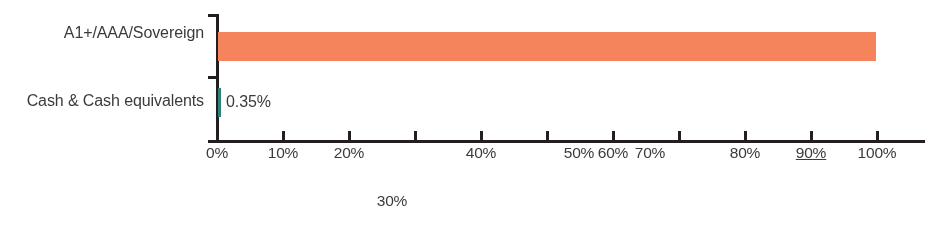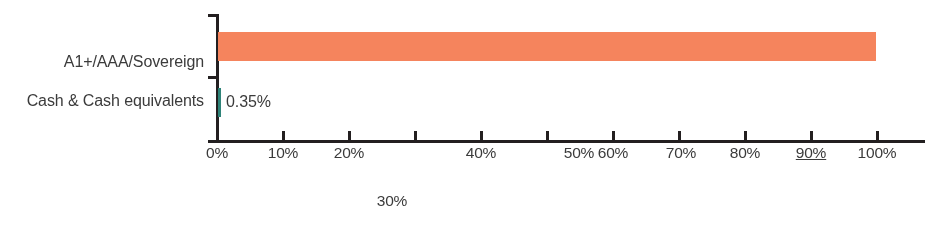--- a/index.html
+++ b/index.html
@@ -74,21 +74,21 @@
   
   .cat-label {
     position: absolute;
     right: 748px; 
     font-size: 16px;
     color: #3b3b3b;
     white-space: nowrap;
     text-align: right;
     letter-spacing: -0.1px;
   }
-  .cat-label.c0 { top: 53px; }
+  .cat-label.c0 { top: 24px; }
   .cat-label.c1 { top: 92px; }
 
   
   .bar {
     position: absolute;
     left: 218px;
   }
   .bar.b0 {
     top: 32px;
     height: 29px;
@@ -129,21 +129,21 @@
       <div class="x-tick-label" style="left: 349px;">20%</div>
       <div class="x-tick" style="left: 414px;"></div>
       <div class="x-tick-label" style="left: 392px; margin-top: 48px;">30%</div>
       <div class="x-tick" style="left: 480px;"></div>
       <div class="x-tick-label" style="left: 481px;">40%</div>
       <div class="x-tick" style="left: 546px;"></div>
       <div class="x-tick-label" style="left: 547px; margin-left: 32px;">50%</div>
       <div class="x-tick" style="left: 612px;"></div>
       <div class="x-tick-label" style="left: 613px;">60%</div>
       <div class="x-tick" style="left: 678px;"></div>
-      <div class="x-tick-label" style="left: 681px;">70%</div>
+      <div class="x-tick-label" style="left: 650px;">70%</div>
       <div class="x-tick" style="left: 744px;"></div>
       <div class="x-tick-label" style="left: 745px;">80%</div>
       <div class="x-tick" style="left: 810px;"></div>
       <div class="x-tick-label" style="left: 811px; text-decoration: underline;">90%</div>
       <div class="x-tick" style="left: 876px;"></div>
       <div class="x-tick-label" style="left: 877px;">100%</div>
     </div>
 
   <div class="cat-label c0">A1+/AAA/Sovereign</div>
   <div class="cat-label c1">Cash &amp; Cash equivalents</div>

